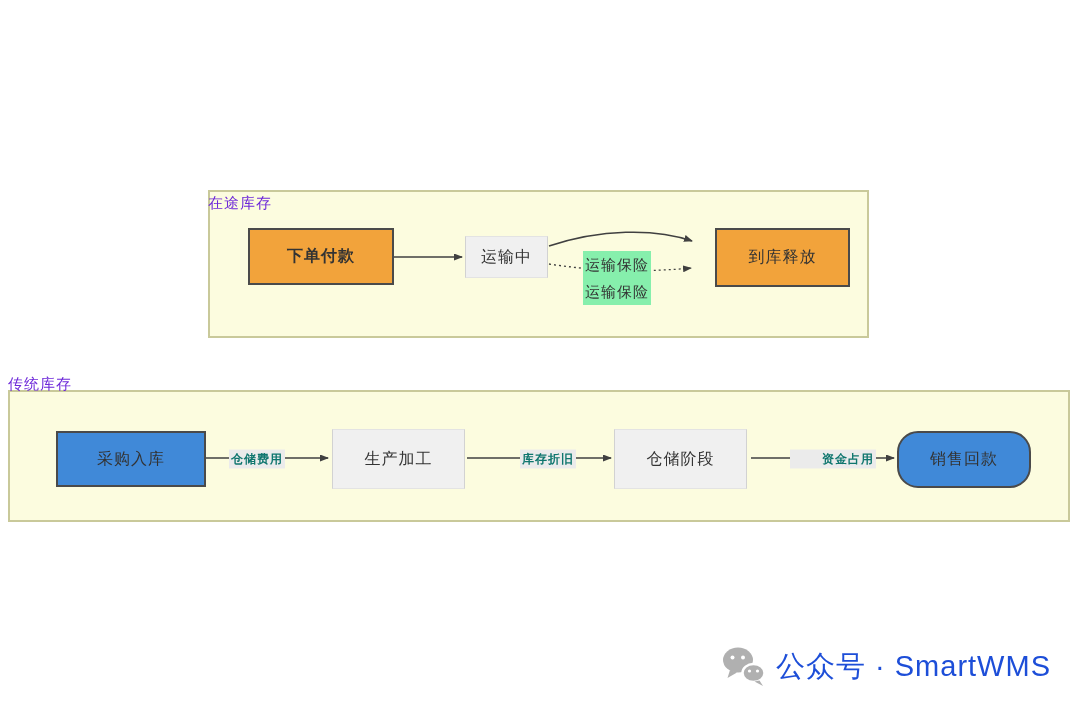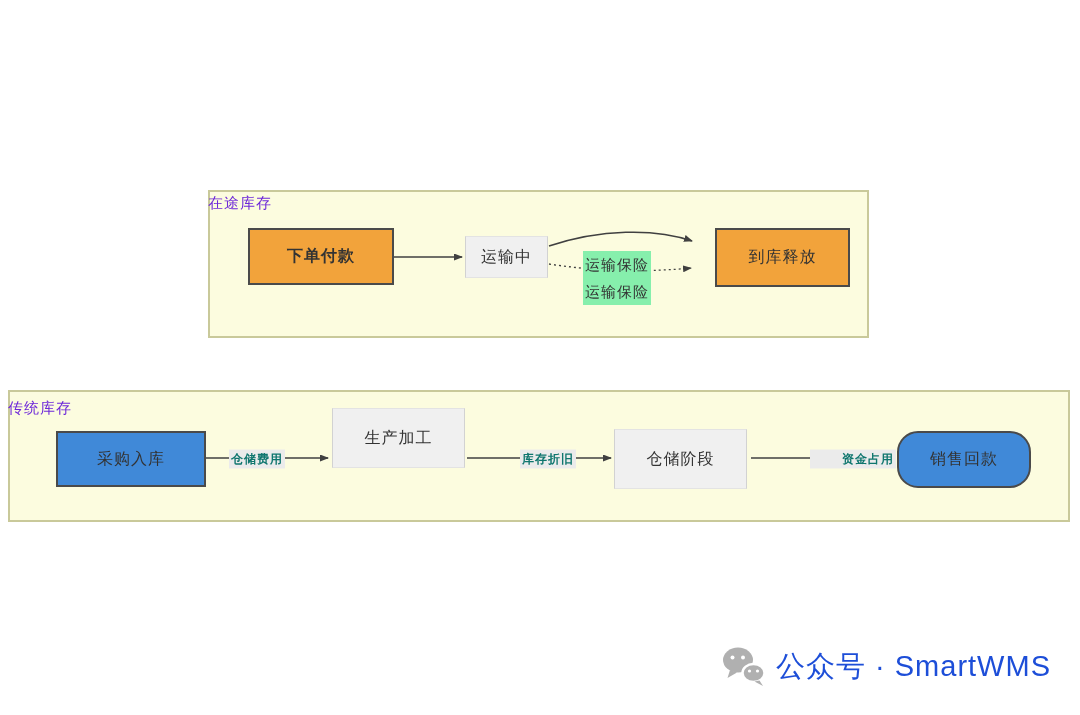--- a/index.html
+++ b/index.html
@@ -36,30 +36,30 @@
   <div class="node orange" style="left:248px;top:228px;width:146px;height:57px;font-weight:bold;">下单付款</div>
   <div class="node gray" style="left:465px;top:236px;width:83px;height:42px;">运输中</div>
   <div class="node orange" style="left:697px;top:228px;width:135px;height:59px;margin-left:18px;">到库释放</div>
 
   <div class="stacked-label" style="left:583px;top:251px;">
     <span>运输保险</span>
     <span>运输保险</span>
   </div>
 
   <div class="section" style="left:8px;top:390px;width:1062px;height:132px;"></div>
-  <div class="section-title" style="left:8px;width:1062px;top:399px;">传统库存</div>
+  <div class="section-title" style="left:8px;width:1062px;top:375px;">传统库存</div>
 
   <div class="node blue" style="left:56px;top:431px;width:150px;height:56px;">采购入库</div>
-  <div class="node gray" style="left:332px;top:408px;width:133px;height:60px;">生产加工</div>
+  <div class="node gray" style="left:332px;top:429px;width:133px;height:60px;">生产加工</div>
   <div class="node gray" style="left:614px;top:429px;width:133px;height:60px;">仓储阶段</div>
   <div class="node blue" style="left:897px;top:431px;width:134px;height:57px;border-radius:21px;">销售回款</div>
 
   <div class="edge-label" style="left:257px;top:459px;">仓储费用</div>
   <div class="edge-label" style="left:540px;top:459px;margin-left:8px;">库存折旧</div>
-  <div class="edge-label" style="left:853px;top:459px;padding-left:32px;">资金占用</div>
+  <div class="edge-label" style="left:833px;top:459px;padding-left:32px;">资金占用</div>
 
   <svg id="arrow-layer" width="1080" height="715" viewBox="0 0 1080 715">
     <defs>
       <marker id="ah" markerUnits="userSpaceOnUse" markerWidth="9" markerHeight="7" refX="8" refY="3.5" orient="auto">
         <path d="M0,0 L9,3.5 L0,7 Z" fill="#404040"></path>
       </marker>
     </defs>
     <line x1="384" y1="257" x2="462" y2="257" stroke="#404040" stroke-width="1.5" marker-end="url(#ah)"></line>
     <path d="M549,246 C600,229 655,228 692,241" fill="none" stroke="#404040" stroke-width="1.5" marker-end="url(#ah)"></path>
     <path d="M549,264 C600,272 650,272 691,268" fill="none" stroke="#404040" stroke-width="1.3" stroke-dasharray="2,3" marker-end="url(#ah)"></path>

